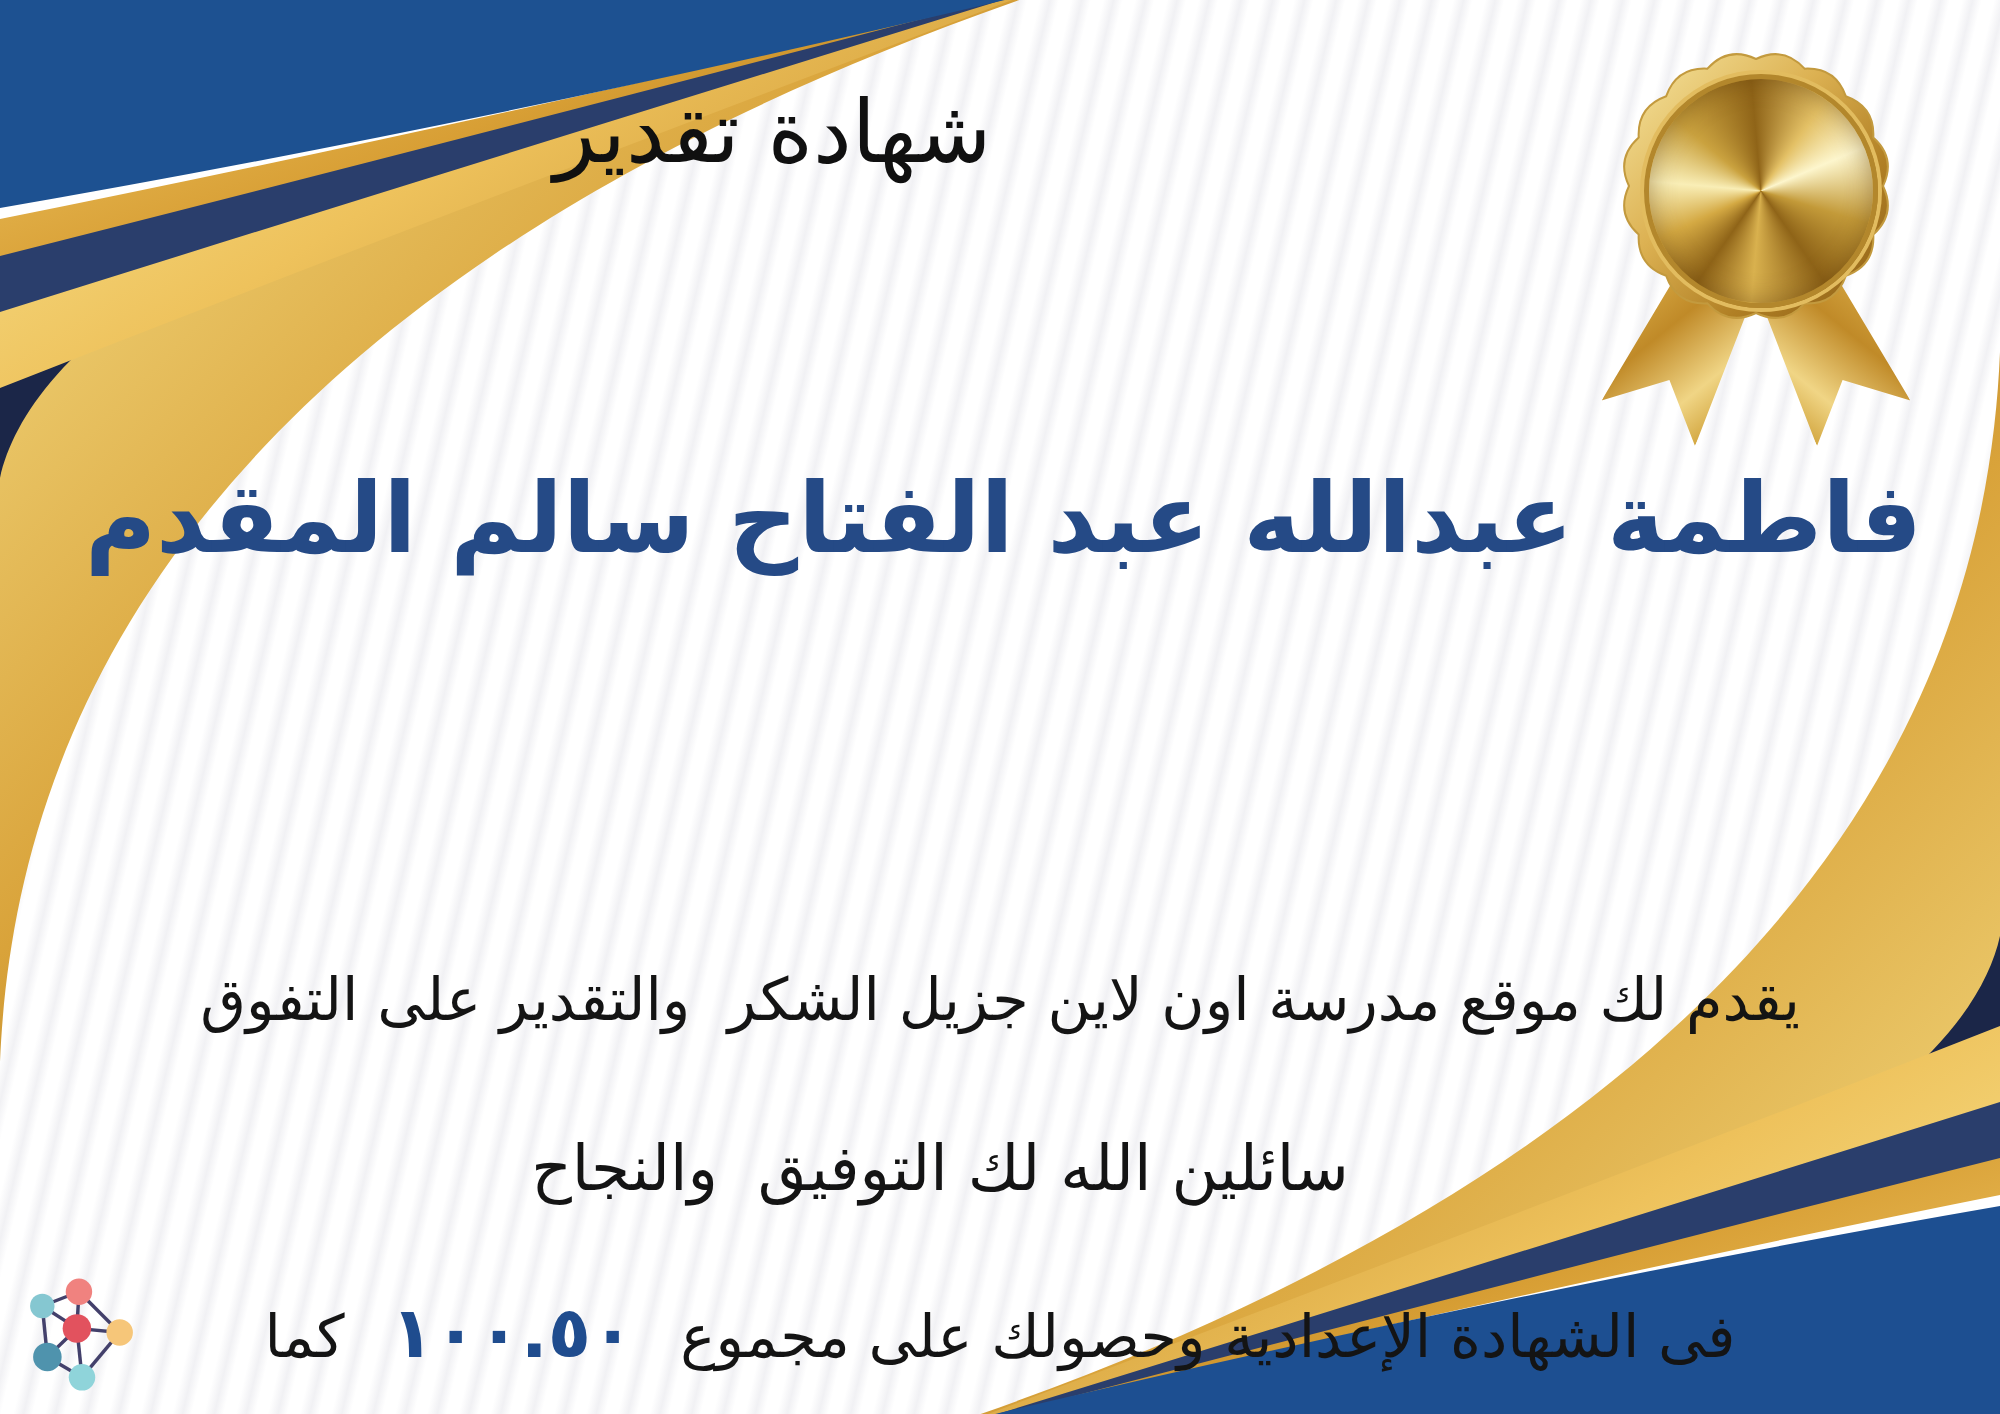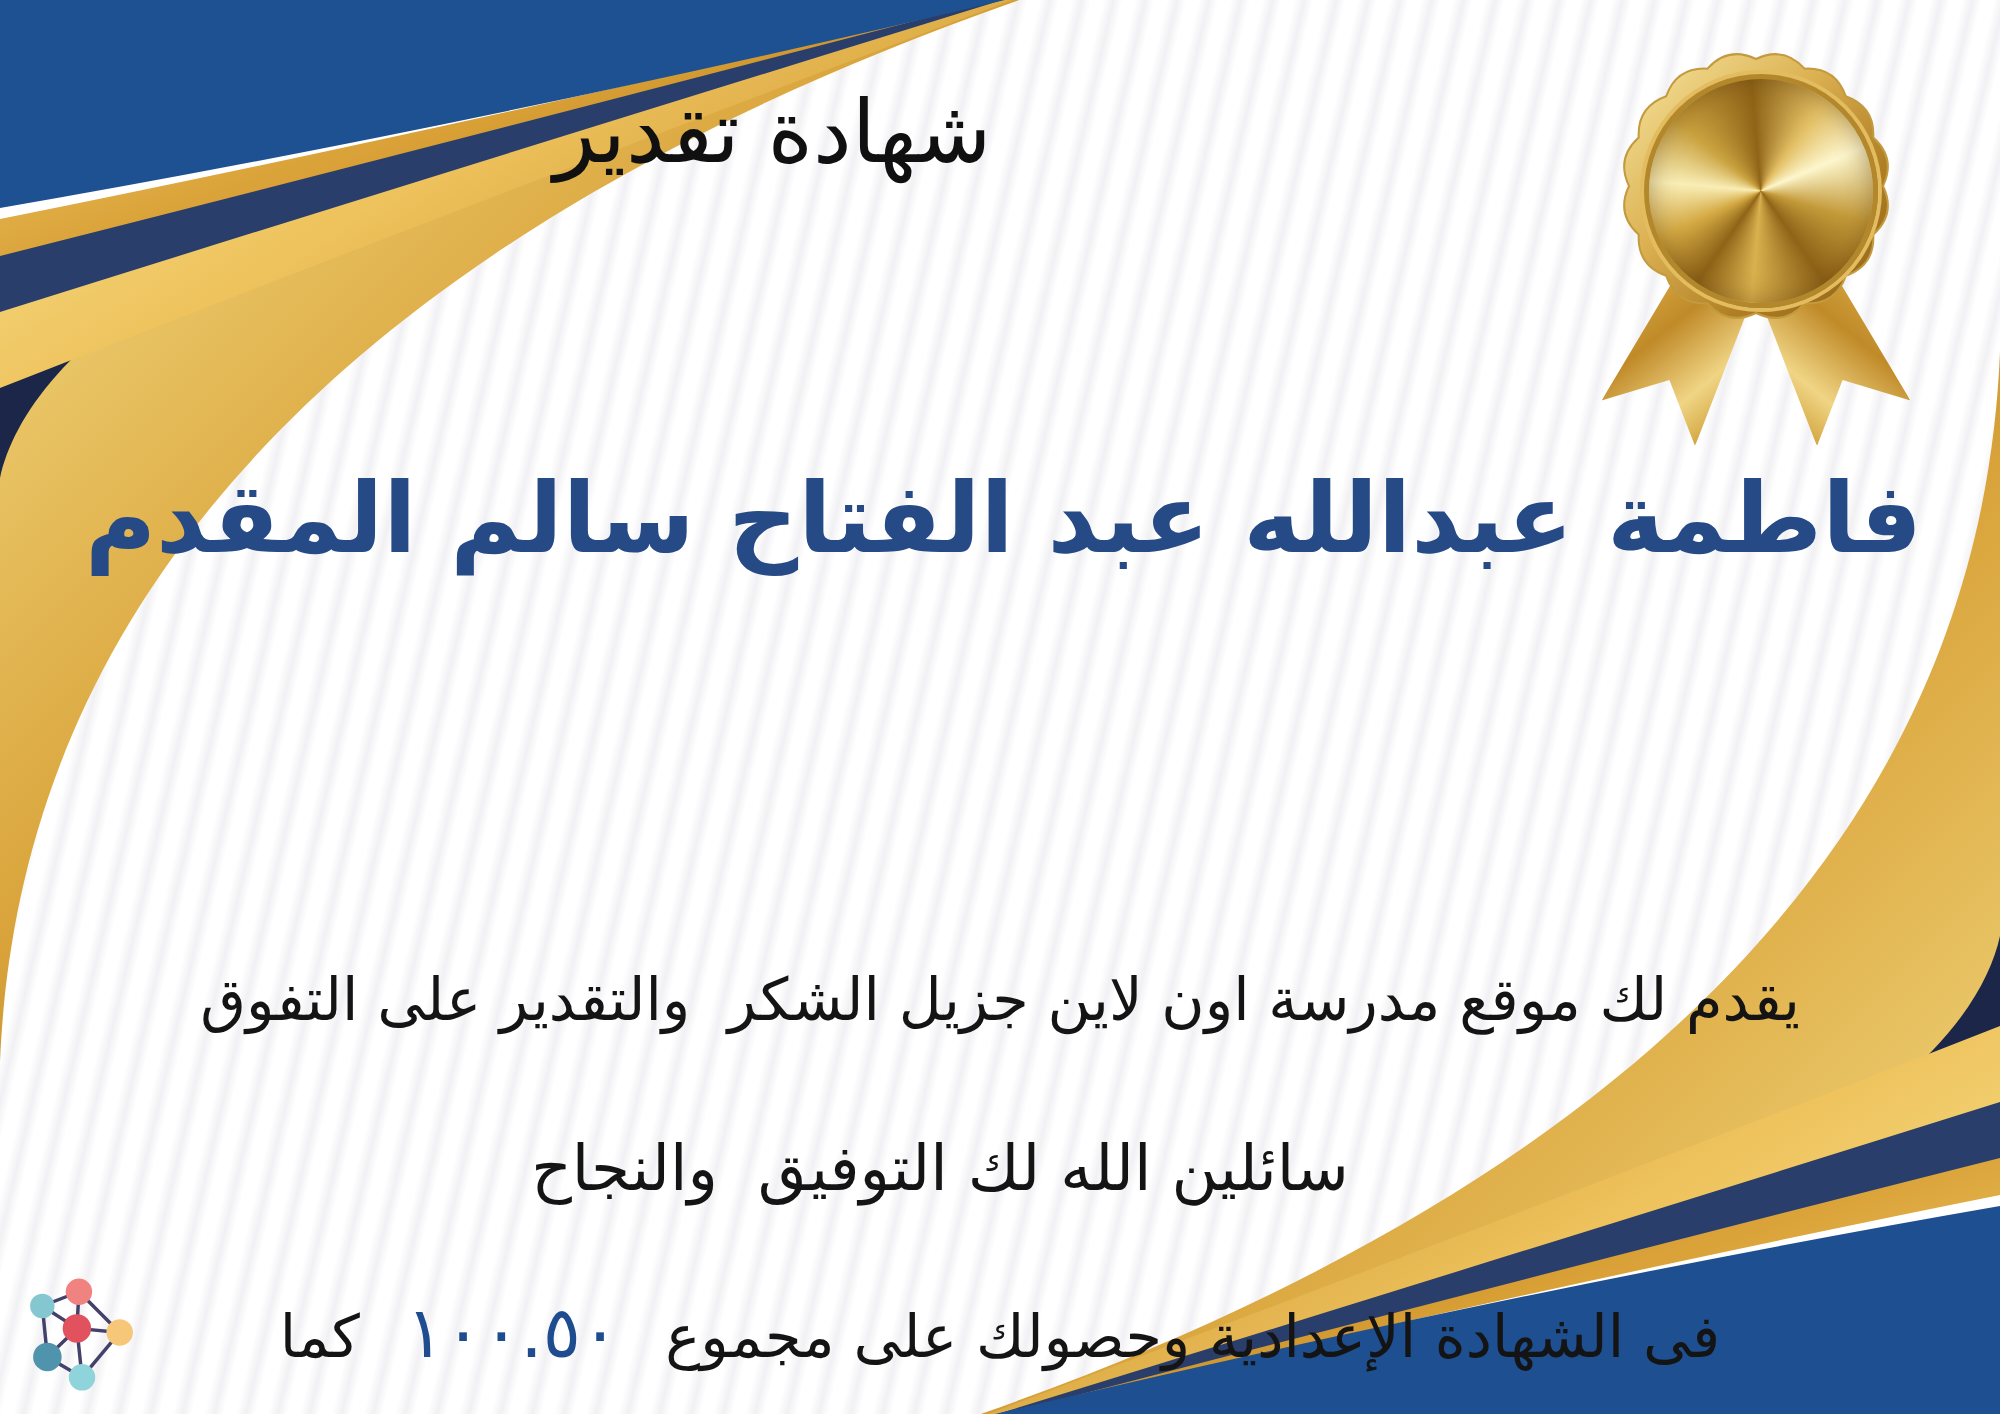--- a/index.html
+++ b/index.html
@@ -46,21 +46,21 @@
   .student-name{
     position:absolute;top:462px;left:7px;right:0;
     text-align:center;font-size:97px;font-weight:700;color:#254a86;
   }
   .body-text{
     position:absolute;top:722px;left:40px;right:40px;
     text-align:center;font-size:59px;line-height:111px;color:#141414;
     white-space:pre-wrap;
   }
   .score{
-    display:inline-block;color:#1f4c8e;font-weight:400;font-size:71px;
+    display:inline-block;color:#1f4c8e;font-weight:700;font-size:71px;
     margin:0 46px;vertical-align:baseline;
   }
   .closing{
     position:absolute;top:1132px;left:0;right:120px;
     text-align:center;font-size:63px;color:#141414;white-space:pre-wrap;
   }
 
   
   .logo{
     position:absolute;left:26px;bottom:20px;

